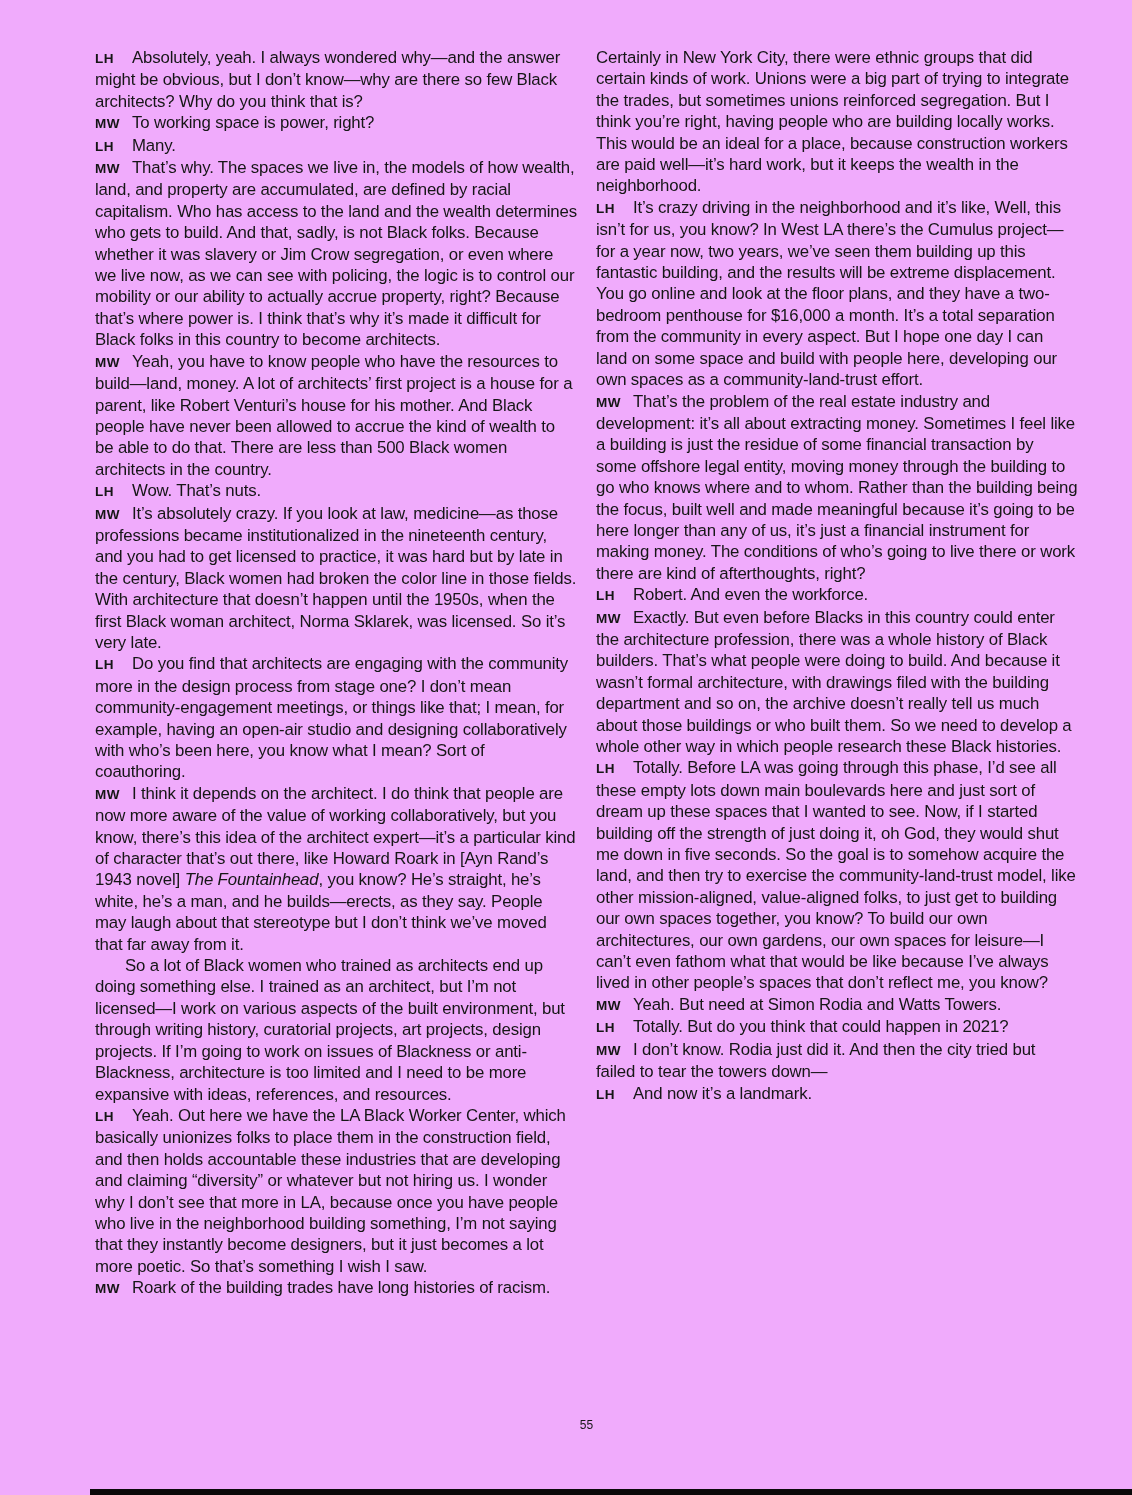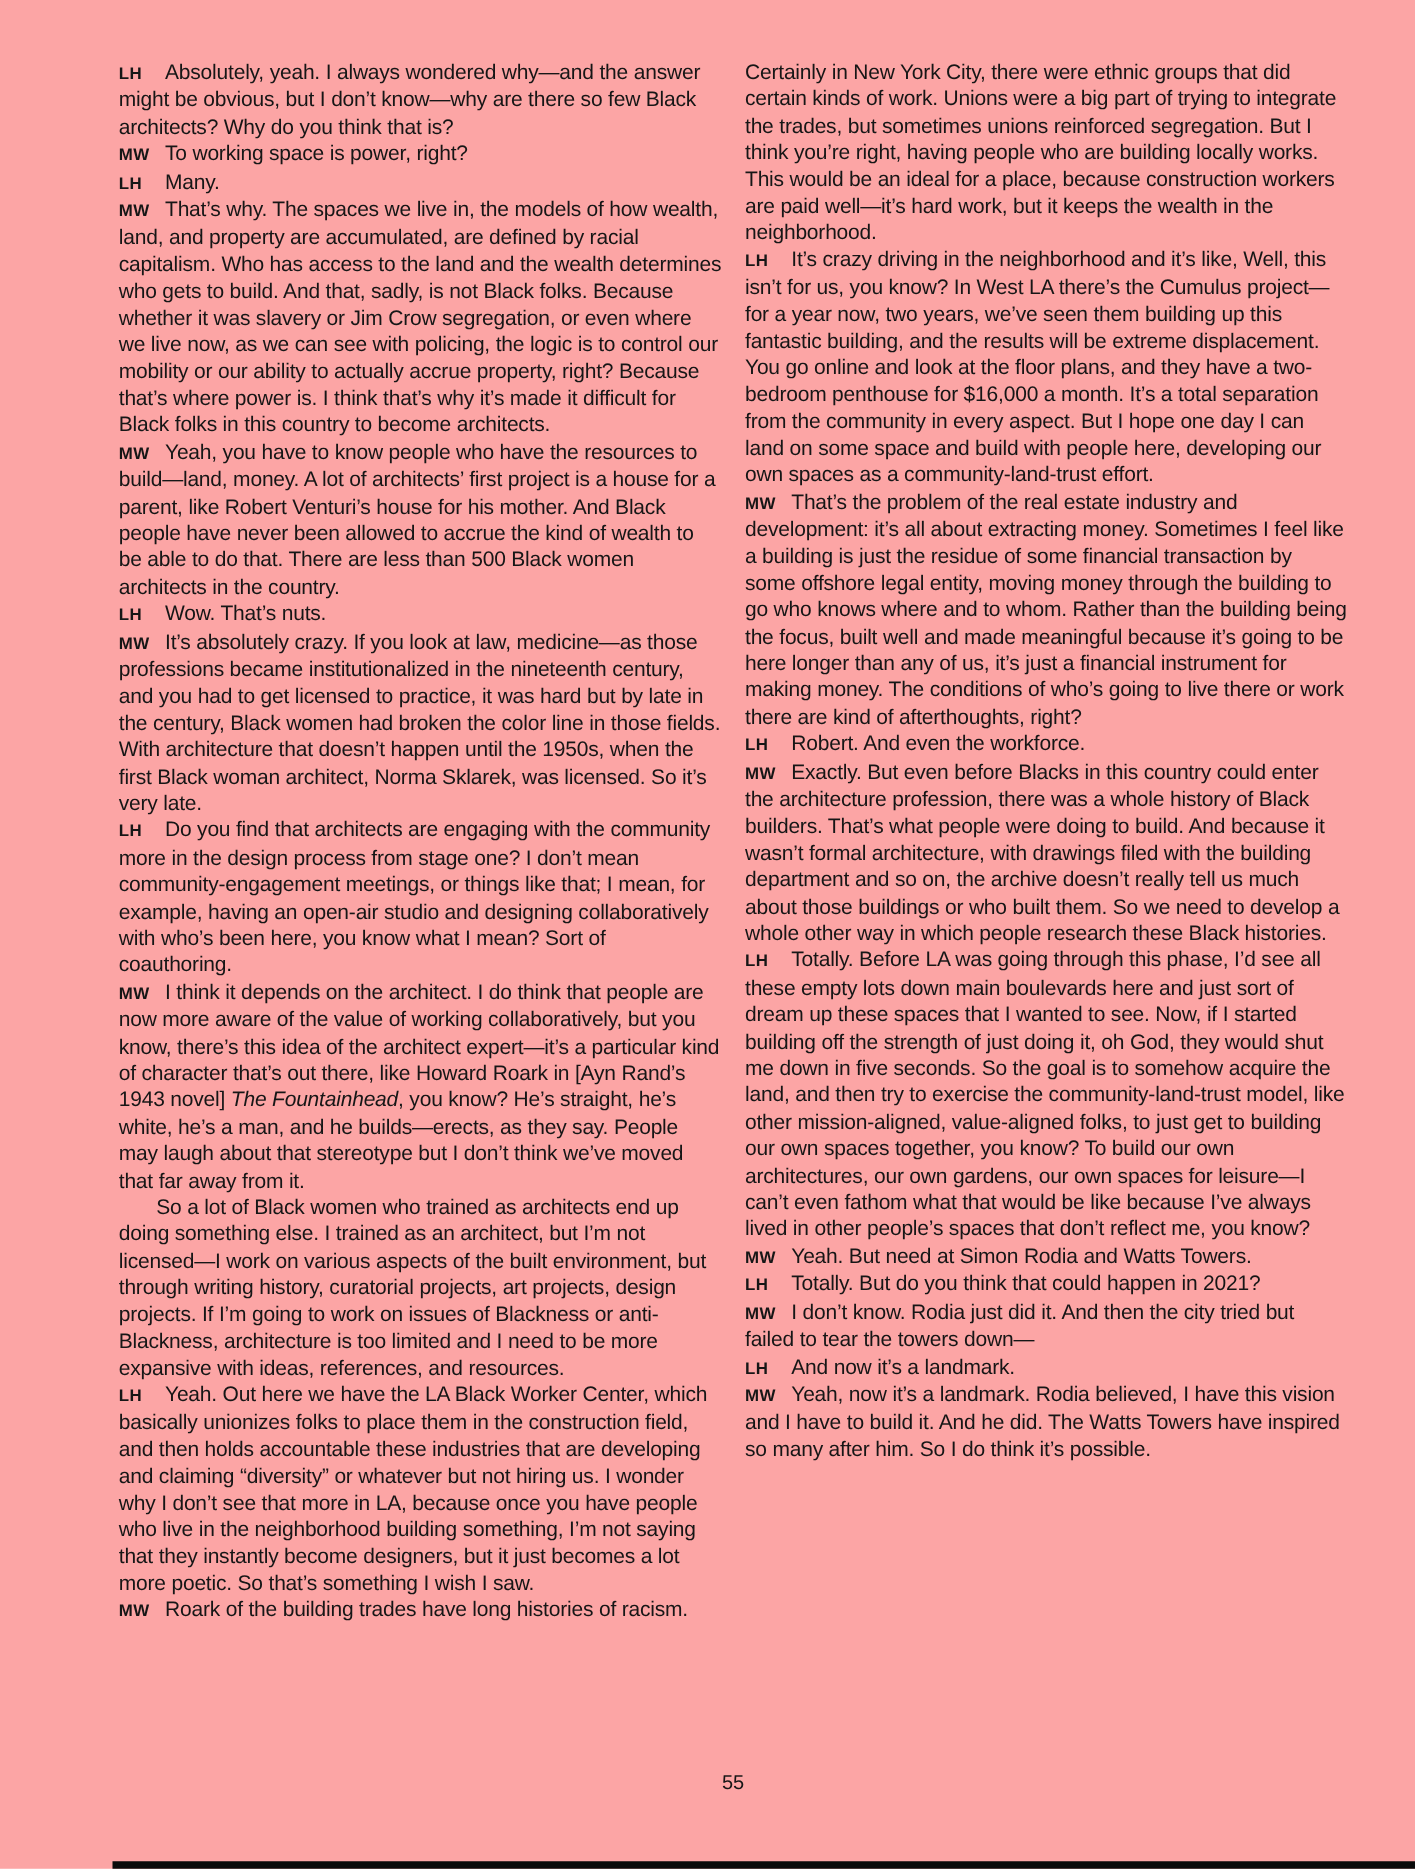--- a/index.html
+++ b/index.html
@@ -11,21 +11,21 @@
     width: 1132px;
     height: 1495px;
     position: relative;
     font-family: "Liberation Sans", "DejaVu Sans", sans-serif;
     color: #161616;
     overflow: hidden;
   }
   .page {
     position: absolute;
     inset: 0;
-    background: #fca5a5;
+    background: #f0abfc;
   }
   .columns {
     position: absolute;
     left: 95px;
     top: 47px;
     width: 983px;
     display: flex;
     gap: 19px;
   }
   .col {
@@ -51,21 +51,21 @@
   }
   .indent {
     text-indent: 30px;
   }
   .page-number {
     position: absolute;
     left: 95px;
     width: 983px;
     top: 1418px;
     text-align: center;
-    font-size: 16px;
+    font-size: 12px;
     letter-spacing: 0;
   }
   .bottom-edge {
     position: absolute;
     left: 90px;
     right: 0;
     bottom: 0;
     height: 6px;
     background: #0a0a0a;
   }
@@ -93,18 +93,17 @@
         <p><span>Certainly in New York City, there were ethnic groups that did certain kinds of work. Unions were a big part of trying to integrate the trades, but sometimes unions reinforced segregation. But I think you’re right, having people who are building locally works. This would be an ideal for a place, because construction workers are paid well—it’s hard work, but it keeps the wealth in the neighborhood.</span></p>
         <p><span class="spk">LH</span><span>It’s crazy driving in the neighborhood and it’s like, Well, this isn’t for us, you know? In West LA there’s the Cumulus project—for a year now, two years, we’ve seen them building up this fantastic building, and the results will be extreme displacement. You go online and look at the floor plans, and they have a two-bedroom penthouse for $16,000 a month. It’s a total separation from the community in every aspect. But I hope one day I can land on some space and build with people here, developing our own spaces as a community-land-trust effort.</span></p>
         <p><span class="spk">MW</span><span>That’s the problem of the real estate industry and development: it’s all about extracting money. Sometimes I feel like a building is just the residue of some financial transaction by some offshore legal entity, moving money through the building to go who knows where and to whom. Rather than the building being the focus, built well and made meaningful because it’s going to be here longer than any of us, it’s just a financial instrument for making money. The conditions of who’s going to live there or work there are kind of afterthoughts, right?</span></p>
         <p><span class="spk">LH</span><span>Robert. And even the workforce.</span></p>
         <p><span class="spk">MW</span><span>Exactly. But even before Blacks in this country could enter the architecture profession, there was a whole history of Black builders. That’s what people were doing to build. And because it wasn’t formal architecture, with drawings filed with the building department and so on, the archive doesn’t really tell us much about those buildings or who built them. So we need to develop a whole other way in which people research these Black histories.</span></p>
         <p><span class="spk">LH</span><span>Totally. Before LA was going through this phase, I’d see all these empty lots down main boulevards here and just sort of dream up these spaces that I wanted to see. Now, if I started building off the strength of just doing it, oh God, they would shut me down in five seconds. So the goal is to somehow acquire the land, and then try to exercise the community-land-trust model, like other mission-aligned, value-aligned folks, to just get to building our own spaces together, you know? To build our own architectures, our own gardens, our own spaces for leisure—I can’t even fathom what that would be like because I’ve always lived in other people’s spaces that don’t reflect me, you know?</span></p>
         <p><span class="spk">MW</span><span>Yeah. But need at Simon Rodia and Watts Towers.</span></p>
         <p><span class="spk">LH</span><span>Totally. But do you think that could happen in 2021?</span></p>
         <p><span class="spk">MW</span><span>I don’t know. Rodia just did it. And then the city tried but failed to tear the towers down—</span></p>
         <p><span class="spk">LH</span><span>And now it’s a landmark.</span></p>
-        <p><span class="spk">MW</span><span>Yeah, now it’s a landmark. Rodia believed, I have this vision and I have to build it. And he did. The Watts Towers have inspired so many after him. So I do think it’s possible.</span></p>
       </div>
   </div>
   <div class="page-number">55</div>
   <div class="bottom-edge"></div>
 </div>
 
 </body></html>

